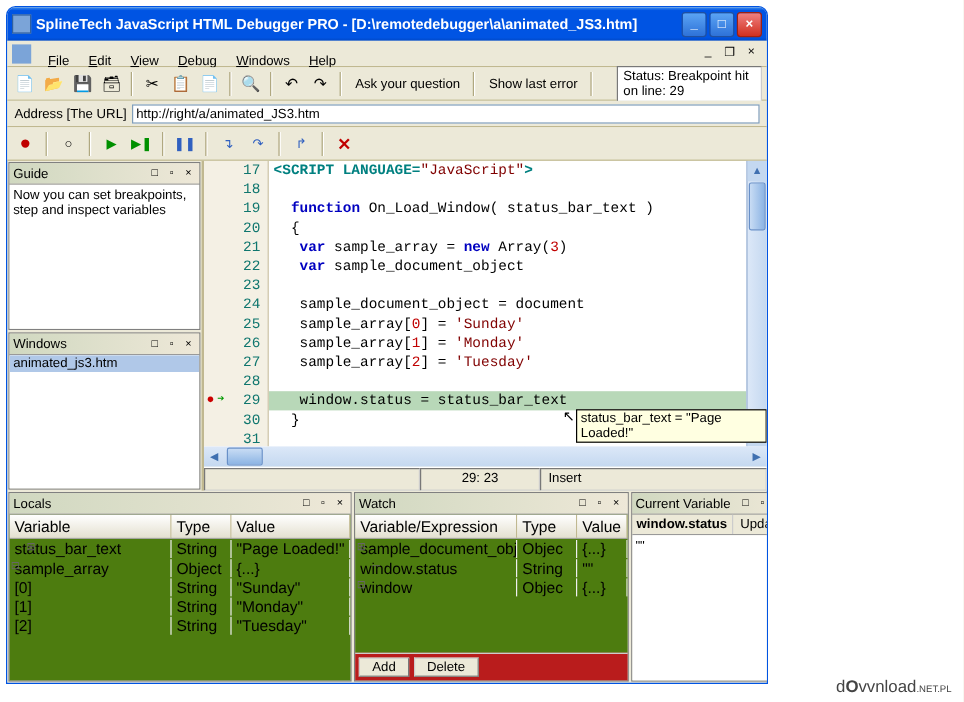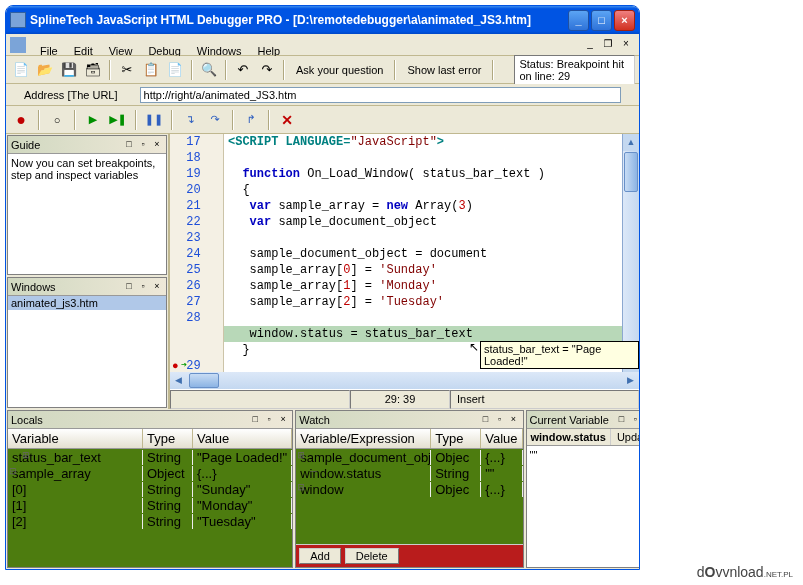--- a/index.html
+++ b/index.html
@@ -15,44 +15,44 @@
 .menubar .appicon { width: 16px; height: 16px; background: #7BA4D8; margin-right: 6px; }
 .menubar .menu { padding: 2px 8px; cursor: default; margin-top: 13px; }
 .menubar .menu u { text-decoration: underline; }
 .menubar .spacer { flex: 1; }
 .menubar .mdibtn { width: 14px; height: 14px; margin: 0 2px; font-size: 10px; text-align: center; }
 .toolbar { height: 28px; background: #ECE9D8; display: flex; align-items: center; padding: 2px 4px; border-bottom: 1px solid #C0B890; gap: 2px; }
 .tbtn { width: 22px; height: 22px; display: flex; align-items: center; justify-content: center; font-size: 13px; cursor: default; }
 .tsep { width: 2px; height: 20px; border-left: 1px solid #B0A880; border-right: 1px solid #fff; margin: 0 3px; }
 .tlink { padding: 0 6px; cursor: default; }
 .tstatus { border: 1px inset #ccc; background: #fff; padding: 2px 4px; flex: 1; margin-left: 15px; }
-.addrbar { height: 22px; background: #ECE9D8; display: flex; align-items: center; padding: 2px 18px; border-bottom: 1px solid #C0B890; gap: 22px; }
+.addrbar { height: 22px; background: #ECE9D8; display: flex; align-items: center; padding: 2px 6px; border-bottom: 1px solid #C0B890; gap: 4px; }
 .addrbar input { flex: 1; border: 1px solid #7F9DB9; padding: 1px 3px; font: inherit; }
 .debugbar { height: 28px; background: #ECE9D8; display: flex; align-items: center; padding: 2px 4px; border-bottom: 1px solid #C0B890; gap: 3px; }
 .dbtn { width: 22px; height: 22px; display: flex; align-items: center; justify-content: center; }
 .dbtn.rec { color: #C00000; font-size: 16px; }
 .dbtn.grn { color: #009000; }
 .dbtn.red { color: #C00000; font-size: 14px; font-weight: bold; }
 .dbtn.blu { color: #3060C0; }
 .mainarea { flex: 1; display: flex; overflow: hidden; }
 .leftcol { width: 164px; display: flex; flex-direction: column; border-right: 2px solid #C0B890; }
 .panel { display: flex; flex-direction: column; border: 1px solid #808080; margin: 1px; }
 .panelhdr { height: 18px; background: linear-gradient(to right, #D0D8C0, #EEE8D8); display: flex; align-items: center; padding: 0 3px; border-bottom: 1px solid #999; font-size: 11px; }
 .panelhdr .ptitle { flex: 1; }
 .panelhdr .pbtn { width: 12px; height: 12px; margin-left: 2px; font-size: 9px; text-align: center; line-height: 11px; }
 .panelbody { background: #fff; flex: 1; padding: 3px; overflow: hidden; }
 .guide { height: 140px; }
 .guide .panelbody { color: #000; }
 .windows { flex: 1; }
 .winrow { background: #B0C8E8; padding: 1px 3px; }
 .codearea { flex: 1; display: flex; flex-direction: column; background: #fff; min-width: 0; }
 .codeview { flex: 1; display: flex; overflow: hidden; position: relative; }
-.gutter { width: 54px; background: #F4F0E4; border-right: 1px solid #CCC4A8; font-family: "Courier New", monospace; font-size: 12px; text-align: center; color: #1d4ed8; }
+.gutter { width: 54px; background: #F4F0E4; border-right: 1px solid #CCC4A8; font-family: "Courier New", monospace; font-size: 12px; text-align: right; color: #0f766e; }
 .gutter .ln { height: 16px; padding-right: 6px; line-height: 16px; }
-.gutter .bp { position: relative; margin-top: 32px; }
+.gutter .bp { position: relative; }
 .gutter .bp::before { content: "●"; color: #C00; position: absolute; left: 2px; font-size: 11px; }
 .gutter .bp::after { content: "➔"; color: #090; position: absolute; left: 11px; font-size: 10px; }
 .code { flex: 1; font-family: "Courier New", monospace; font-size: 12px; overflow: hidden; }
 .codeline { height: 16px; padding-left: 4px; white-space: pre; line-height: 16px; }
 .codeline.hl { background: #B8D8B8; }
 .kw { color: #0000C0; font-weight: bold; }
 .tag { color: #008080; font-weight: bold; }
 .str { color: #800000; }
 .num { color: #C00000; }
 .vscroll { width: 17px; background: linear-gradient(to right, #DCE8F8, #C4D8F0); border-left: 1px solid #8CA8D0; position: relative; }
@@ -237,21 +237,21 @@
       </div>
       <div class="hscroll">
         <div class="arr">◀</div>
         <div class="track">
             <div class="thumb"></div>
           </div>
         <div class="arr">▶</div>
       </div>
       <div class="statusstrip">
         <div class="cell c1"></div>
-        <div class="cell c2">29: 39</div>
+        <div class="cell c2">29: 23</div>
         <div class="cell c3">Insert</div>
       </div>
     </div>
   </div>
 
   <div class="bottompanels">
     <div class="bpanel locals">
       <div class="panelhdr">
         <span class="ptitle">Locals</span>
         <span class="pbtn">□</span>

